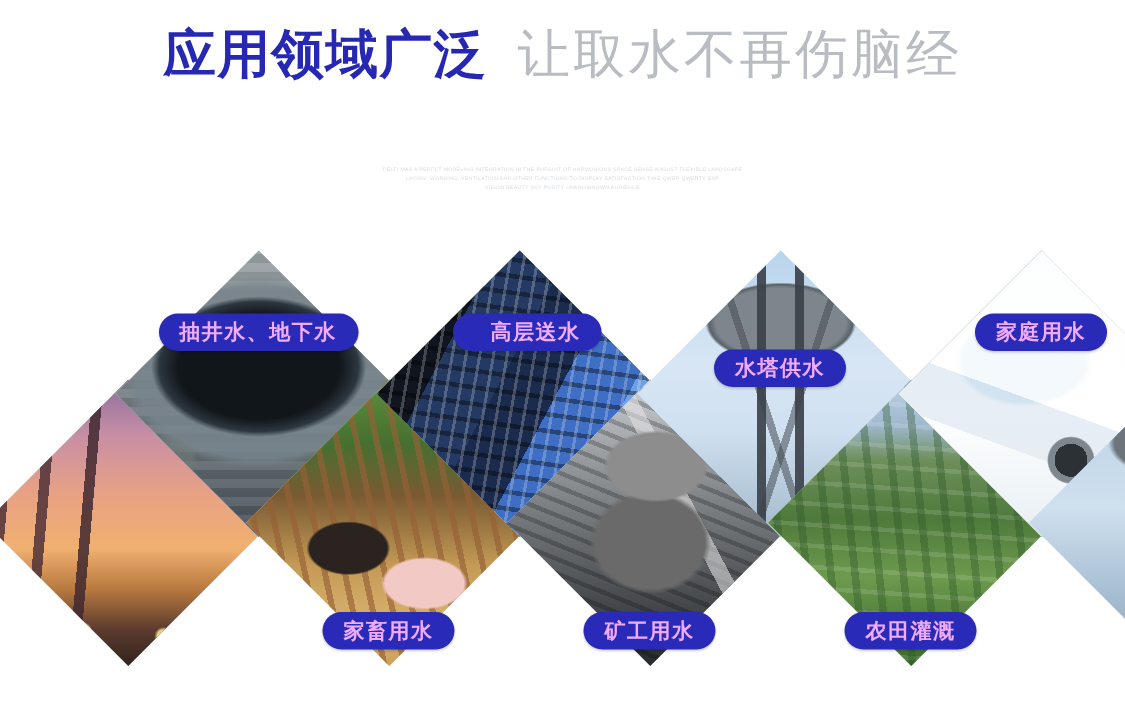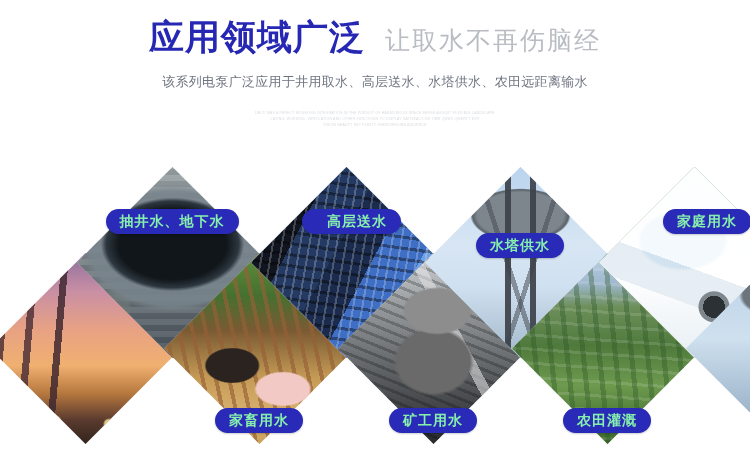--- a/index.html
+++ b/index.html
@@ -16,21 +16,21 @@
   .title-row{
     position:absolute;left:0;top:20px;width:750px;
     display:flex;align-items:baseline;justify-content:center;gap:20px;
   }
   .title-main{
     font-size:35px;font-weight:bold;color:#2628b4;
     letter-spacing:1px;line-height:1;
     font-family:"DejaVu Sans","Liberation Sans",sans-serif;
   }
   .title-sub{
-    font-size:25px;font-weight:300;color:#b9bcc2;
+    font-size:35px;font-weight:300;color:#b9bcc2;
     letter-spacing:2px;line-height:1;
     font-family:"DejaVu Sans","Liberation Sans",sans-serif;
   }
   .desc{
     position:absolute;left:0;top:72px;width:750px;text-align:center;
     font-size:13px;color:#6f7480;line-height:19px;letter-spacing:.3px;
     font-family:"DejaVu Sans","Liberation Sans",sans-serif;
   }
   .micro{
     position:absolute;left:0;top:110px;width:750px;text-align:center;
@@ -51,21 +51,21 @@
     position:absolute;left:50%;top:50%;
     width:195px;height:195px;
     margin-left:-97px;margin-top:-97px;
     transform:rotate(-45deg);
     background-repeat:no-repeat;background-size:cover;background-position:center;
   }
 
   
   .pill{
     position:absolute;height:25px;border-radius:13px;
-    background:#2a2ab8;color:#86efac;
+    background:#2a2ab8;color:#f0abfc;
     display:flex;align-items:center;justify-content:center;
     font-size:14px;font-weight:bold;letter-spacing:1px;
     white-space:nowrap;padding:0 14px;
     font-family:"DejaVu Sans","Liberation Sans",sans-serif;
     box-shadow:0 1px 2px rgba(0,0,0,.20);
     z-index:30;
   }
 
   
   .sc-factory{
@@ -154,21 +154,20 @@
 <div class="stage">
 
   <div class="header">
 
     <div class="title-row">
       <span class="title-main">应用领域广泛</span>
       <span class="title-sub">让取水不再伤脑经</span>
     </div>
 
     <div class="desc">
-      <div>该系列电泵广泛应用于井用取水、高层送水、水塔供水、农田远距离输水</div>
     </div>
 
     <div class="micro">
       <div>DELTI MAS A PERFCT MODELING INTEGRATION IN THE PURSUIT OF HARMONIOUS SPACE SENSE AUGUST FLEXIBLE LANDSCAPE</div>
       <div>LAYING, WORKING, VENTILATION AND OTHER FUNCTIONS TO DISPLAY SATISFACTION TIME QWER QWERTY EXP</div>
       <div>VISION BEAUTY SKY PURITY UNKNOWNOWN AUDIENCE</div>
     </div>
 
   </div>
 
@@ -196,19 +195,19 @@
         <div class="inner sc-tower"></div>
       </div>
       <div class="pill" style="top: 29px; left: 476px; margin-top: 24px;">水塔供水</div>
       <div class="dia" style="left: 539.5px; top: 100.5px;">
         <div class="inner sc-field"></div>
       </div>
       <div class="pill" style="top: 228px; left: 563px; text-align: right;">农田灌溉</div>
       <div class="dia" style="left: 626.5px; top: 14.5px;">
         <div class="inner sc-car"></div>
       </div>
-      <div class="pill" style="top: 29px; left: 650px; margin-left: 13px;">家庭用水</div>
+      <div class="pill" style="top: 29px; left: 650px;">家庭用水</div>
       <div class="dia" style="left: 713.5px; top: 100.5px;">
         <div class="inner sc-tank"></div>
       </div>
     </div>
 
 </div>
 
 </body></html>

